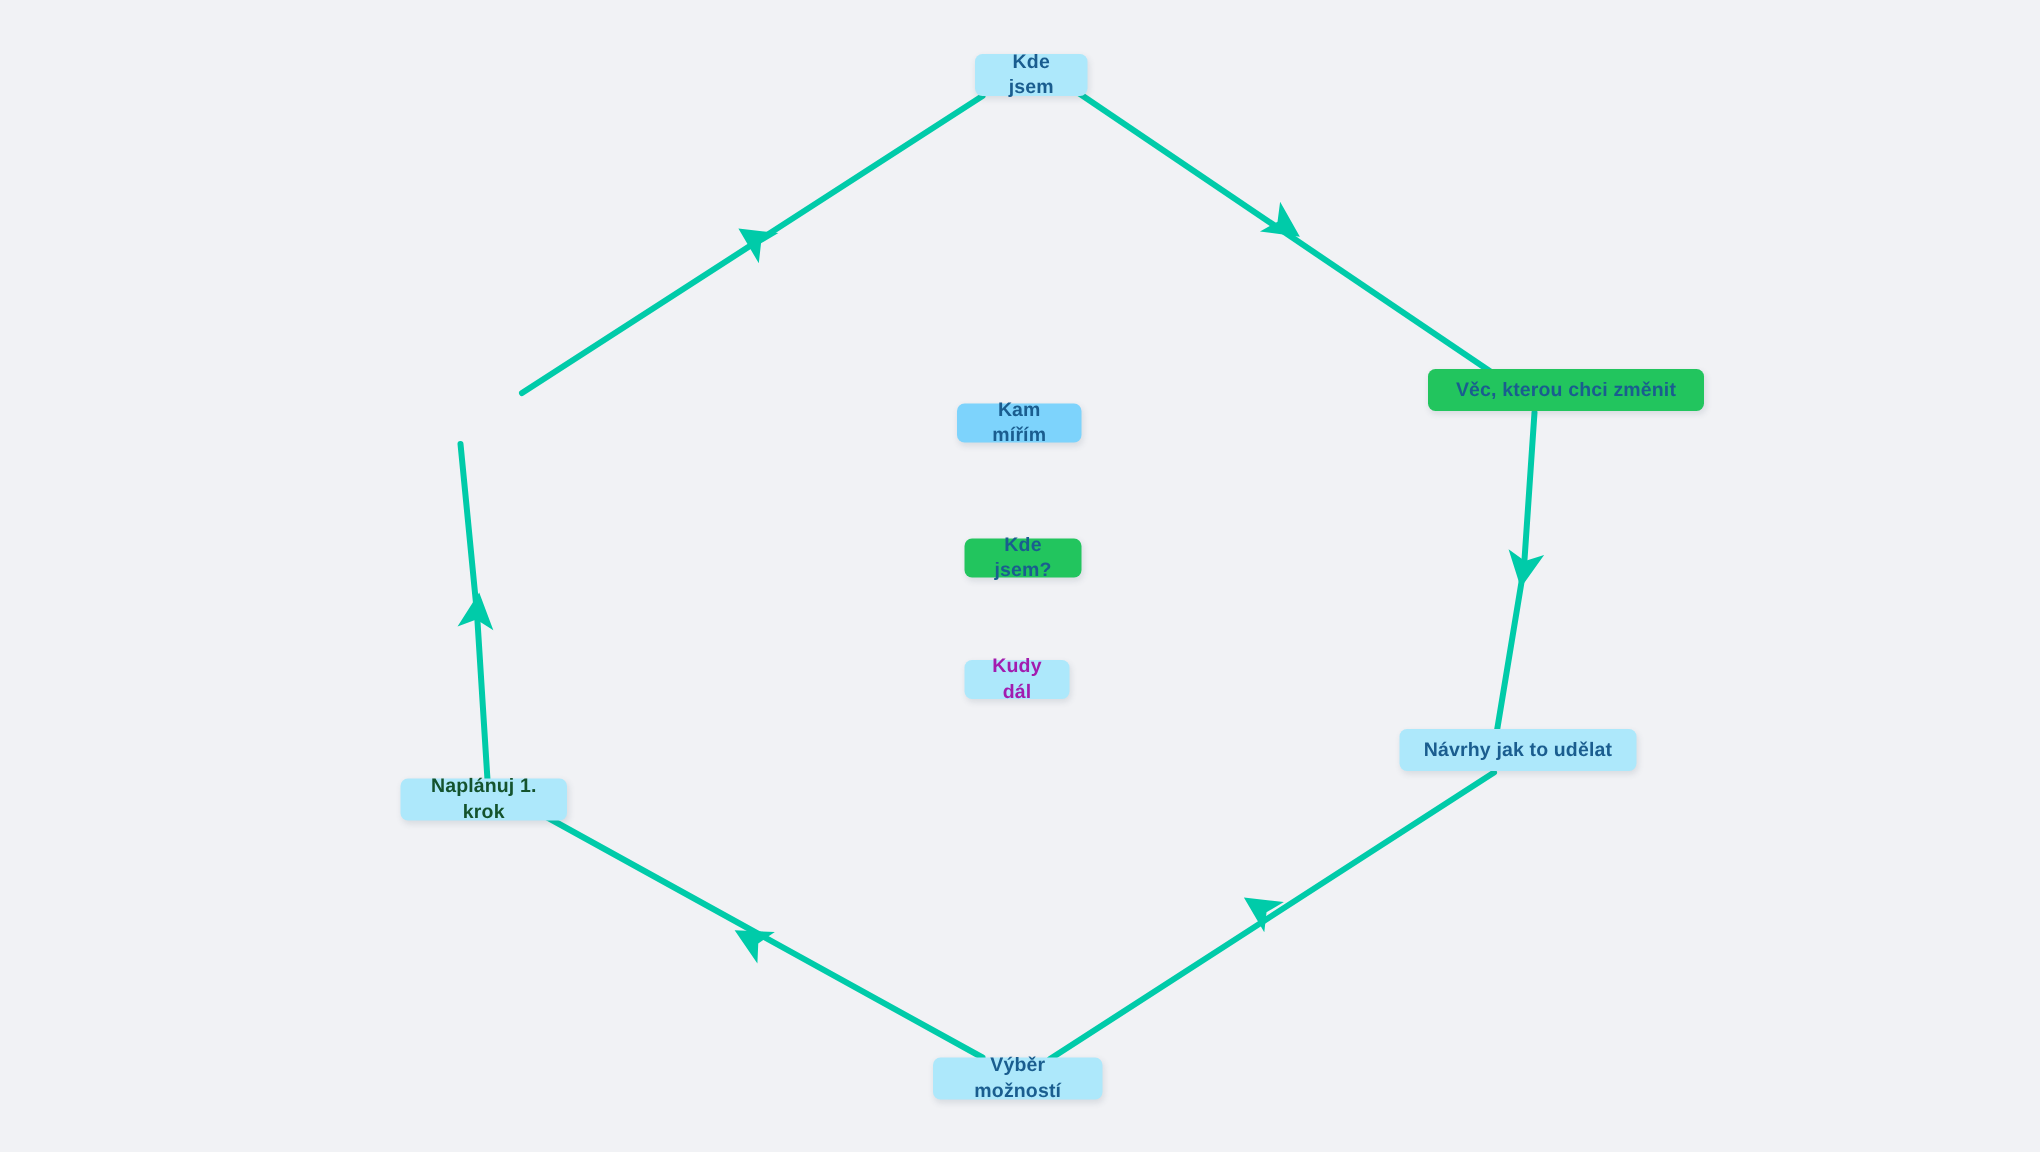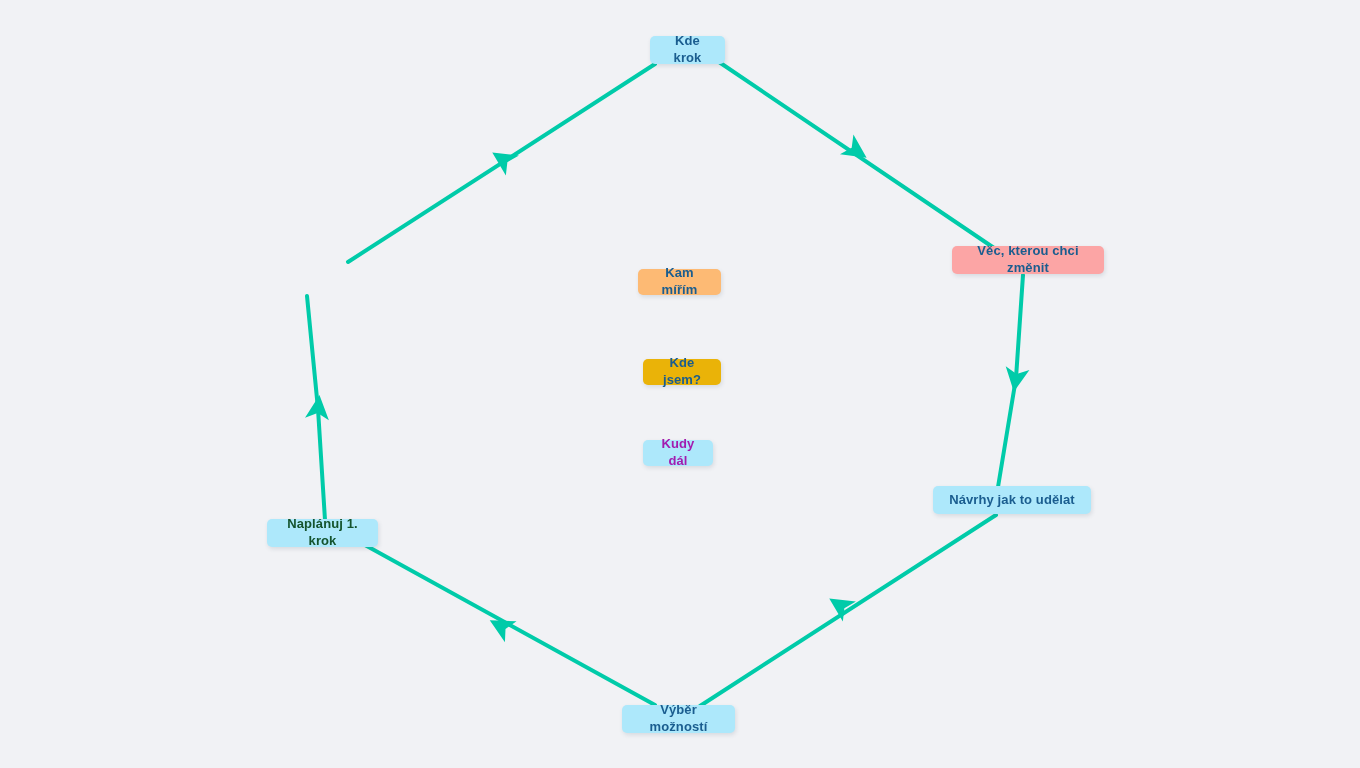--- a/index.html
+++ b/index.html
@@ -82,21 +82,21 @@
         <path d="M 14,0 L -10,-12 L -4,0 L -10,12 Z" fill="#00cba9"></path>
       </g>
       <g transform="translate(318,409) rotate(276)">
         <path d="M 14,0 L -10,-12 L -4,0 L -10,12 Z" fill="#00cba9"></path>
       </g>
       <g transform="translate(504,160) rotate(213)">
         <path d="M 14,0 L -10,-12 L -4,0 L -10,12 Z" fill="#00cba9"></path>
       </g>
     </svg>
 
-<div class="node" style="left: 650px; top: 36px; width: 75px; height: 28px; background: rgb(173, 232, 251); color: rgb(26, 93, 143);"><span class="node-label">Kde krok</span></div>
-    <div class="node" style="left: 952px; top: 246px; width: 152px; height: 28px; background: #fca5a5; color: rgb(26, 93, 143); text-align: center;"><span class="node-label">Věc, kterou chci změnit</span></div>
+<div class="node" style="left: 650px; top: 36px; width: 75px; height: 28px; background: rgb(173, 232, 251); color: rgb(26, 93, 143);"><span class="node-label">Kde jsem</span></div>
+    <div class="node" style="left: 952px; top: 246px; width: 184px; height: 28px; background: #22c55e; color: rgb(26, 93, 143); text-align: center;"><span class="node-label">Věc, kterou chci změnit</span></div>
     <div class="node" style="left: 933px; top: 486px; width: 158px; height: 28px; background: rgb(173, 232, 251); color: rgb(26, 93, 143);"><span class="node-label">Návrhy jak to udělat</span></div>
     <div class="node" style="left: 622px; top: 705px; width: 113px; height: 28px; background: rgb(173, 232, 251); color: rgb(26, 93, 143);"><span class="node-label">Výběr možností</span></div>
     <div class="node" style="left: 267px; top: 519px; width: 111px; height: 28px; background: rgb(173, 232, 251); color: #14532d;"><span class="node-label">Naplánuj 1. krok</span></div>
-    <div class="node" style="left: 638px; top: 269px; width: 83px; height: 26px; background: #fdba74; color: rgb(26, 93, 143);"><span class="node-label">Kam mířím</span></div>
-    <div class="node" style="left: 643px; top: 359px; width: 78px; height: 26px; background: #eab308; color: rgb(26, 93, 143);"><span class="node-label">Kde jsem?</span></div>
+    <div class="node" style="left: 638px; top: 269px; width: 83px; height: 26px; background: #7dd3fc; color: rgb(26, 93, 143);"><span class="node-label">Kam mířím</span></div>
+    <div class="node" style="left: 643px; top: 359px; width: 78px; height: 26px; background: #22c55e; color: rgb(26, 93, 143);"><span class="node-label">Kde jsem?</span></div>
     <div class="node" style="left: 643px; top: 440px; width: 70px; height: 26px; background: rgb(173, 232, 251); color: #a21caf;"><span class="node-label">Kudy dál</span></div>
   </div>
 
 </body></html>

